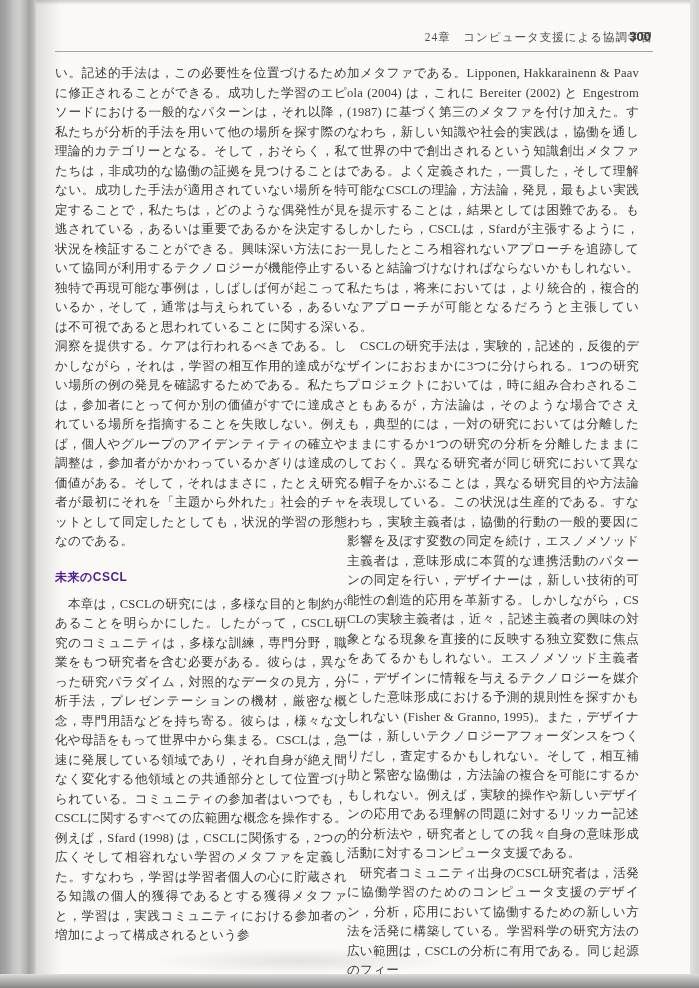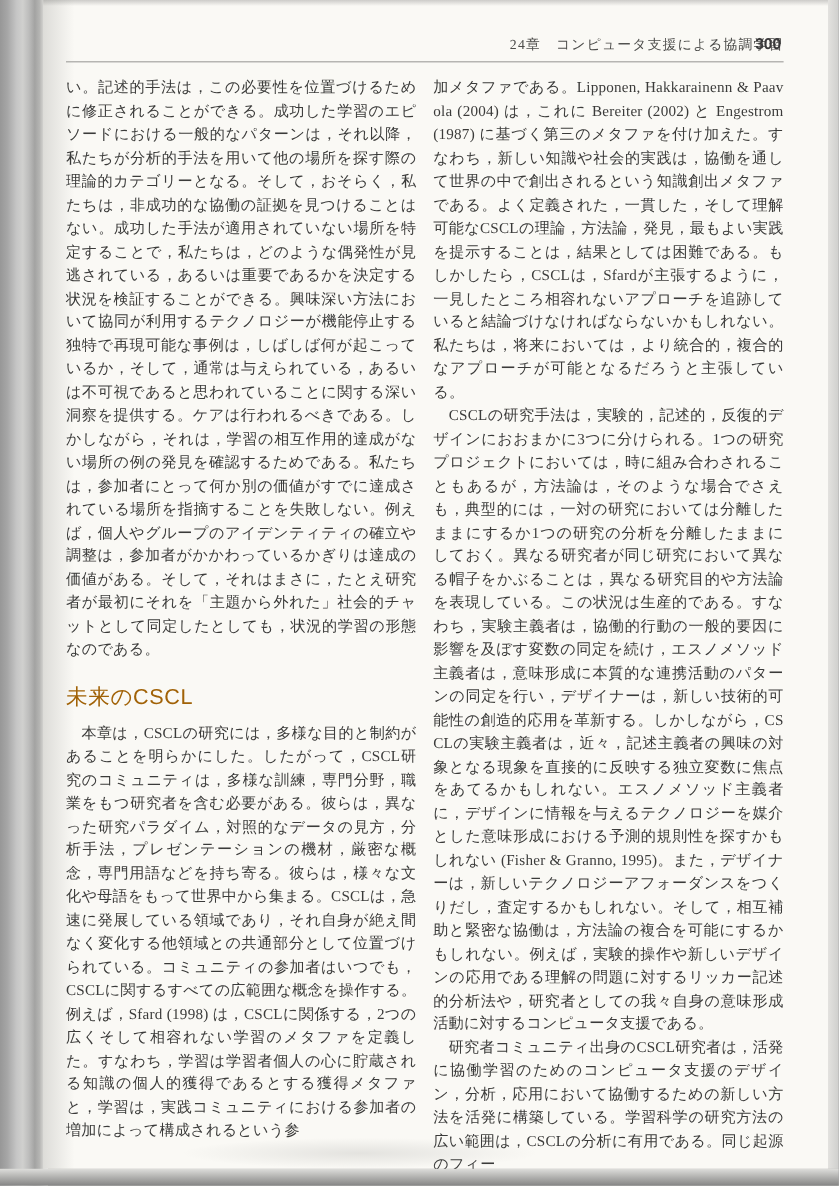--- a/index.html
+++ b/index.html
@@ -90,44 +90,43 @@
     left: 19px; top: 51px;
     width: 598px; height: 1px;
     background: #a6a5a2;
   }
   
   .columns {
     position: absolute;
     left: 19px; top: 64px;
     width: 598px;
     display: flex;
-    gap: 14px;
   }
   .col {
     width: 292px;
     flex: 0 0 292px;
   }
   p.body {
     margin: 0;
     font-size: 12.6px;
     line-height: 19.5px;
     letter-spacing: 0.2px;
     color: #3b3b3a;
     text-align: justify;
     text-justify: inter-ideograph;
     overflow-wrap: anywhere;
     word-break: break-all;
   }
   h2.heading {
     margin: 17px 0 9px 0;
     font-family: "Liberation Sans", "DejaVu Sans", sans-serif;
-    font-weight: normal;
-    font-size: 18px;
+    font-weight: bold;
+    font-size: 12px;
     letter-spacing: 0.5px;
-    color: #a16207;
+    color: #4c1d95;
   }
 </style>
 </head>
 <body>
 
 <div class="scan">
 
   <div class="spine"></div>
 
   <div class="paper">

